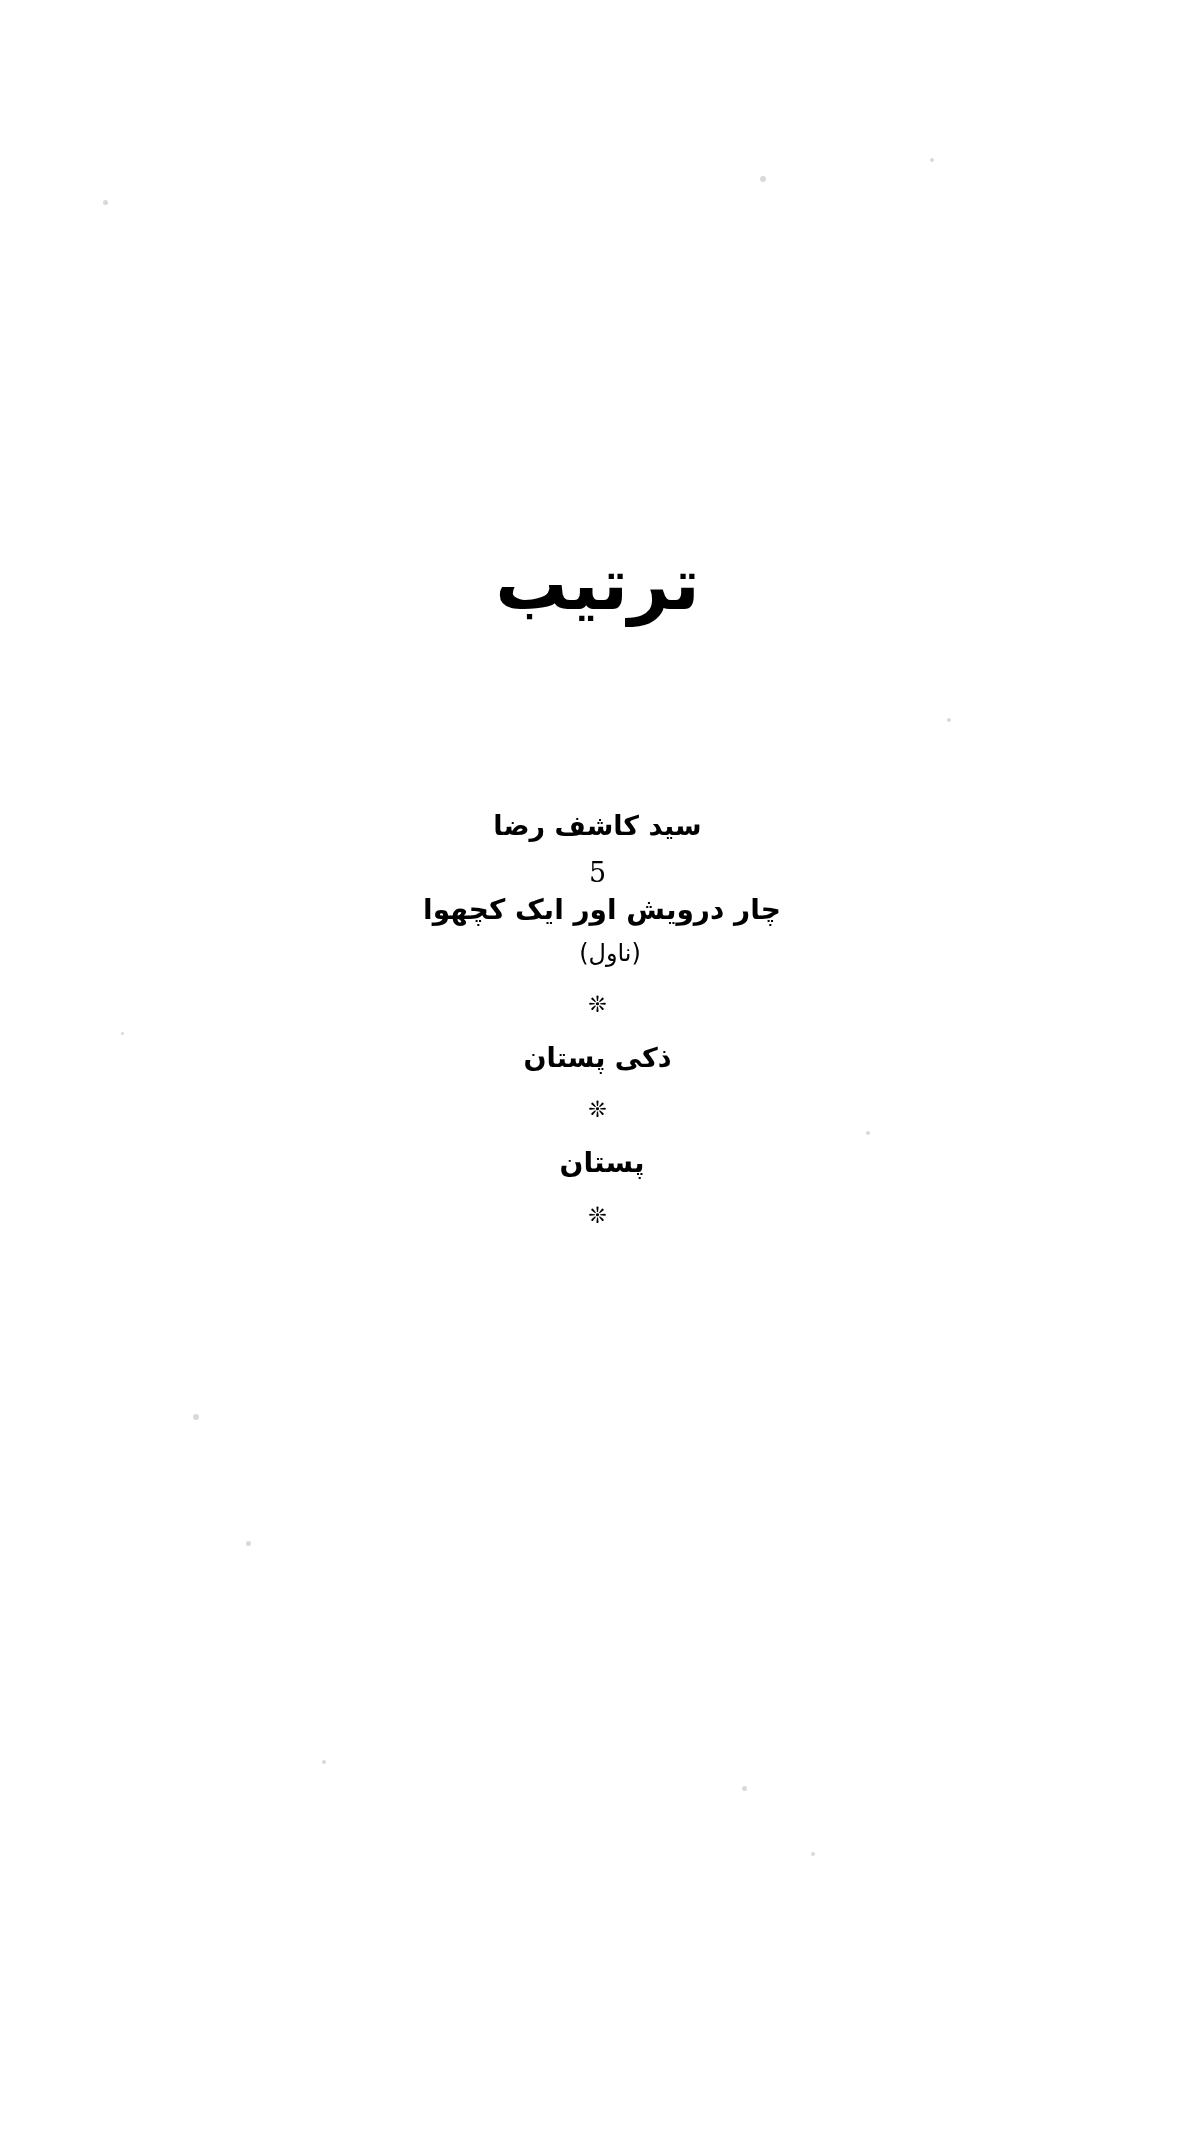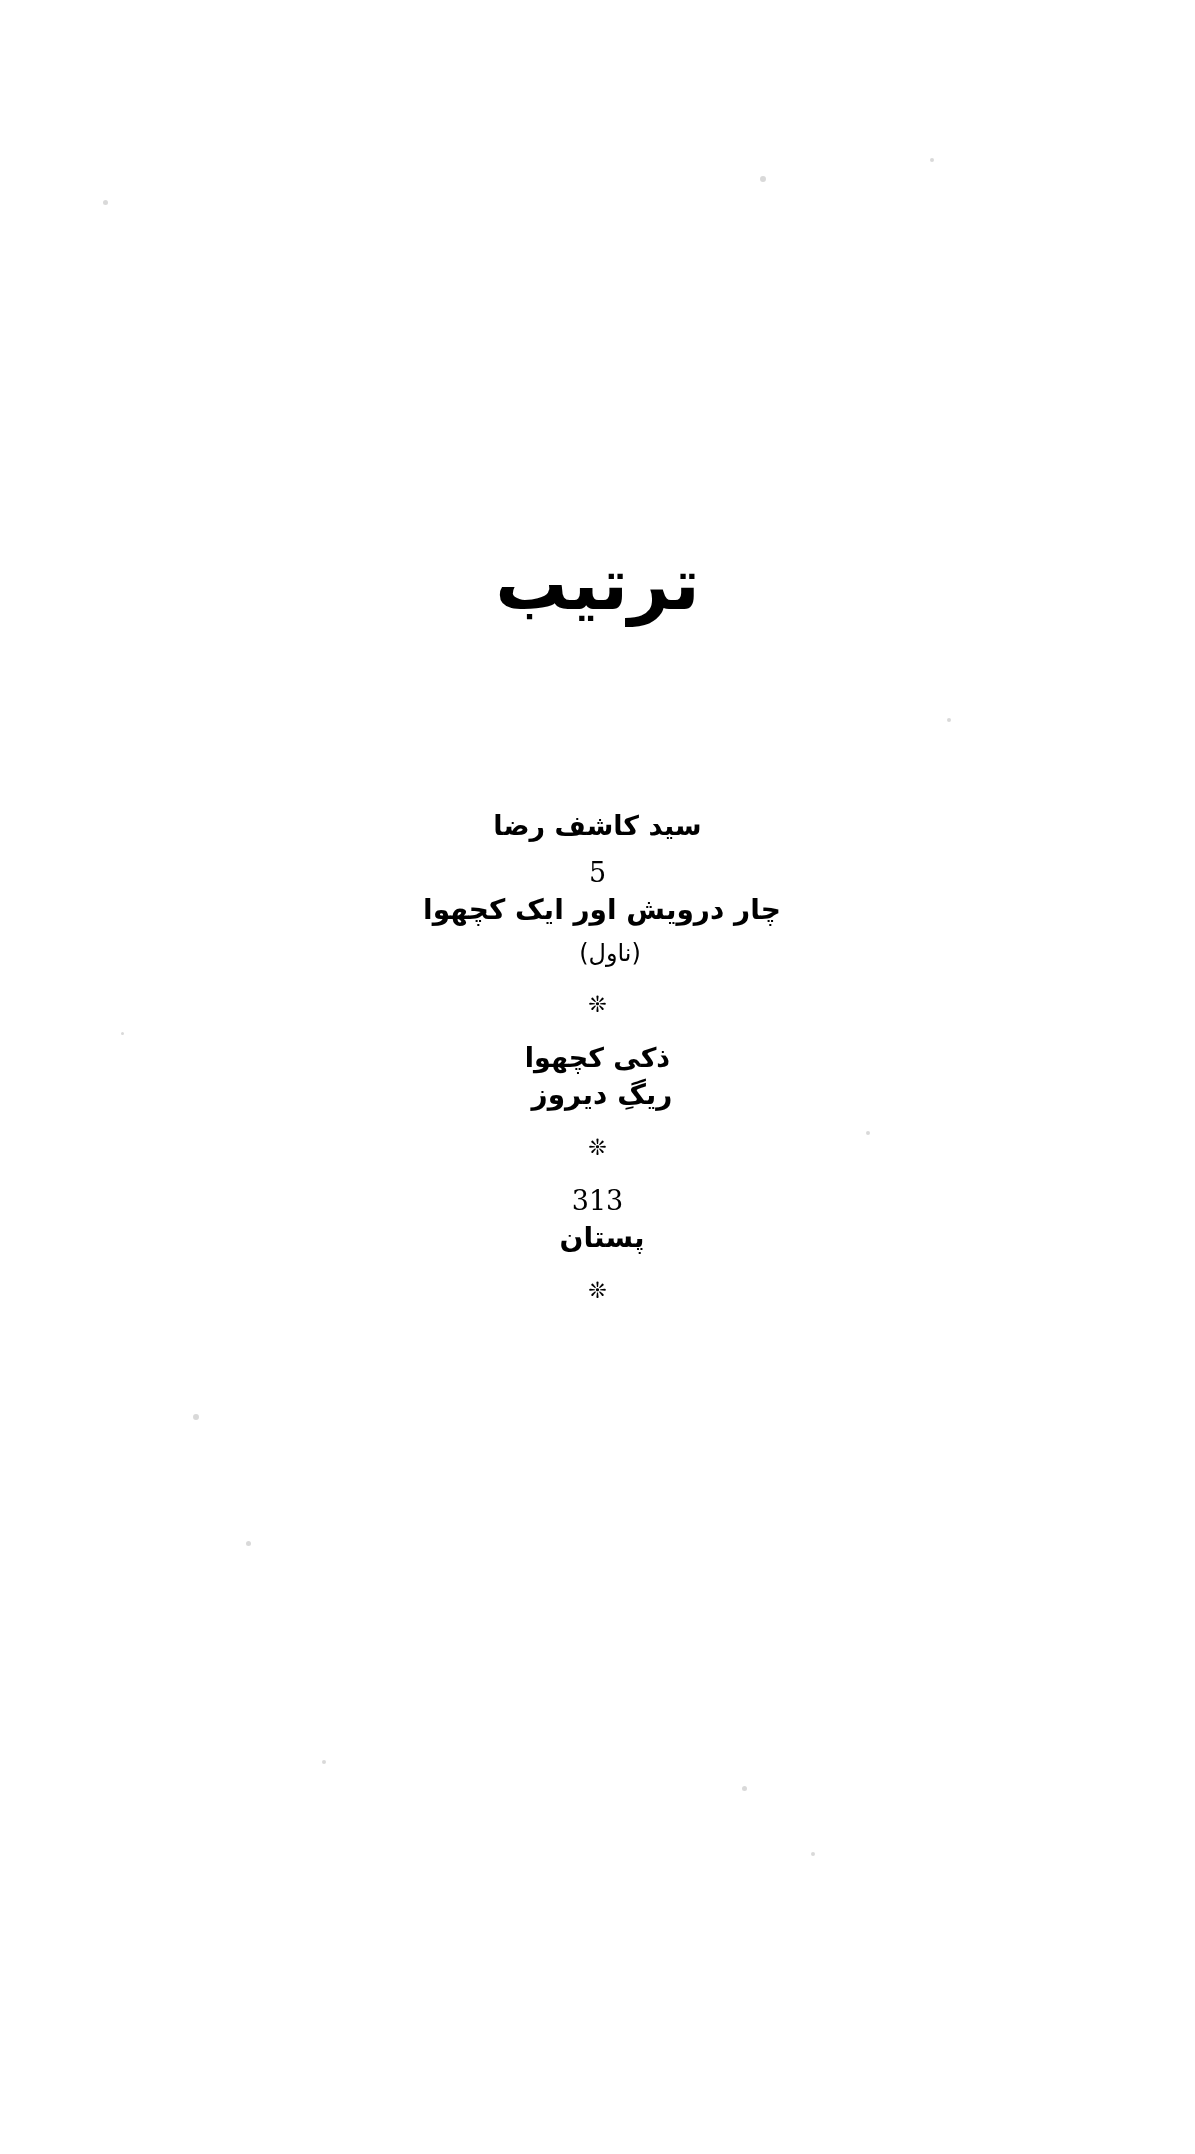--- a/index.html
+++ b/index.html
@@ -132,27 +132,25 @@
     <div class="entry">
       <span class="line author">سید کاشف رضا</span>
       <span class="line pagenum">5</span>
       <span class="line work">چار درویش اور ایک کچھوا</span>
       <span class="line subtitle">(ناول)</span>
     </div>
 
     <span class="sep">❊</span>
 
     <div class="entry">
-      <span class="line author">ذکی کچھوا</span>
-      <span class="line work">ریگِ دیروز</span>
+      <span class="line author">ذکی پستان</span>
     </div>
 
     <span class="sep">❊</span>
 
     <div class="entry">
-      <span class="line pagenum">313</span>
       <span class="line work">پستان</span>
     </div>
 
     <span class="sep">❊</span>
 
   </div>
 </div>
 
 </body></html>

